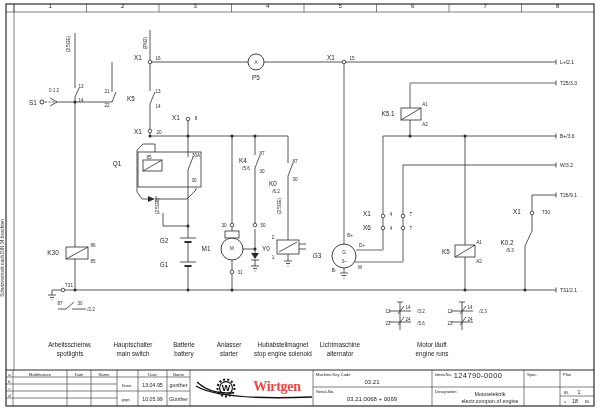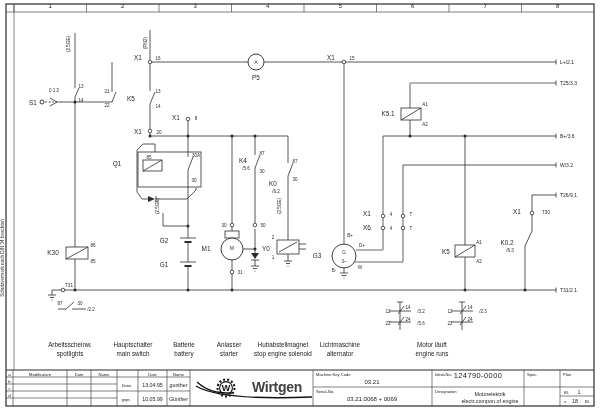--- a/index.html
+++ b/index.html
@@ -31,21 +31,21 @@
     font-size:4.6px;white-space:nowrap;color:#333;
   }
   .tb{position:absolute;white-space:nowrap;}
   .tb-h{font-size:4.1px;color:#222;}
   .tb-v{font-size:6px;}
   .tb-c{transform:translate(-50%,-50%);}
   .tb-l{transform:translate(0,-50%);}
   .revletter{position:absolute;font-size:4.4px;transform:translate(-50%,-50%);}
   .brandname{
     position:absolute;left:277px;top:387px;transform:translate(-50%,-50%);
-    font-size:14px;font-weight:bold;letter-spacing:-0.3px;color:#404040;
+    font-size:14px;font-weight:bold;letter-spacing:-0.3px;color:#ef4444;font-family:Liberation Serif, serif;
   }
   .brandmark{
     position:absolute;left:226px;top:388px;transform:translate(-50%,-50%);
     font-size:9px;font-weight:bold;color:#111;
   }
   .ident{font-size:7.5px;letter-spacing:0.4px;}
 </style>
 </head>
 <body>
 

